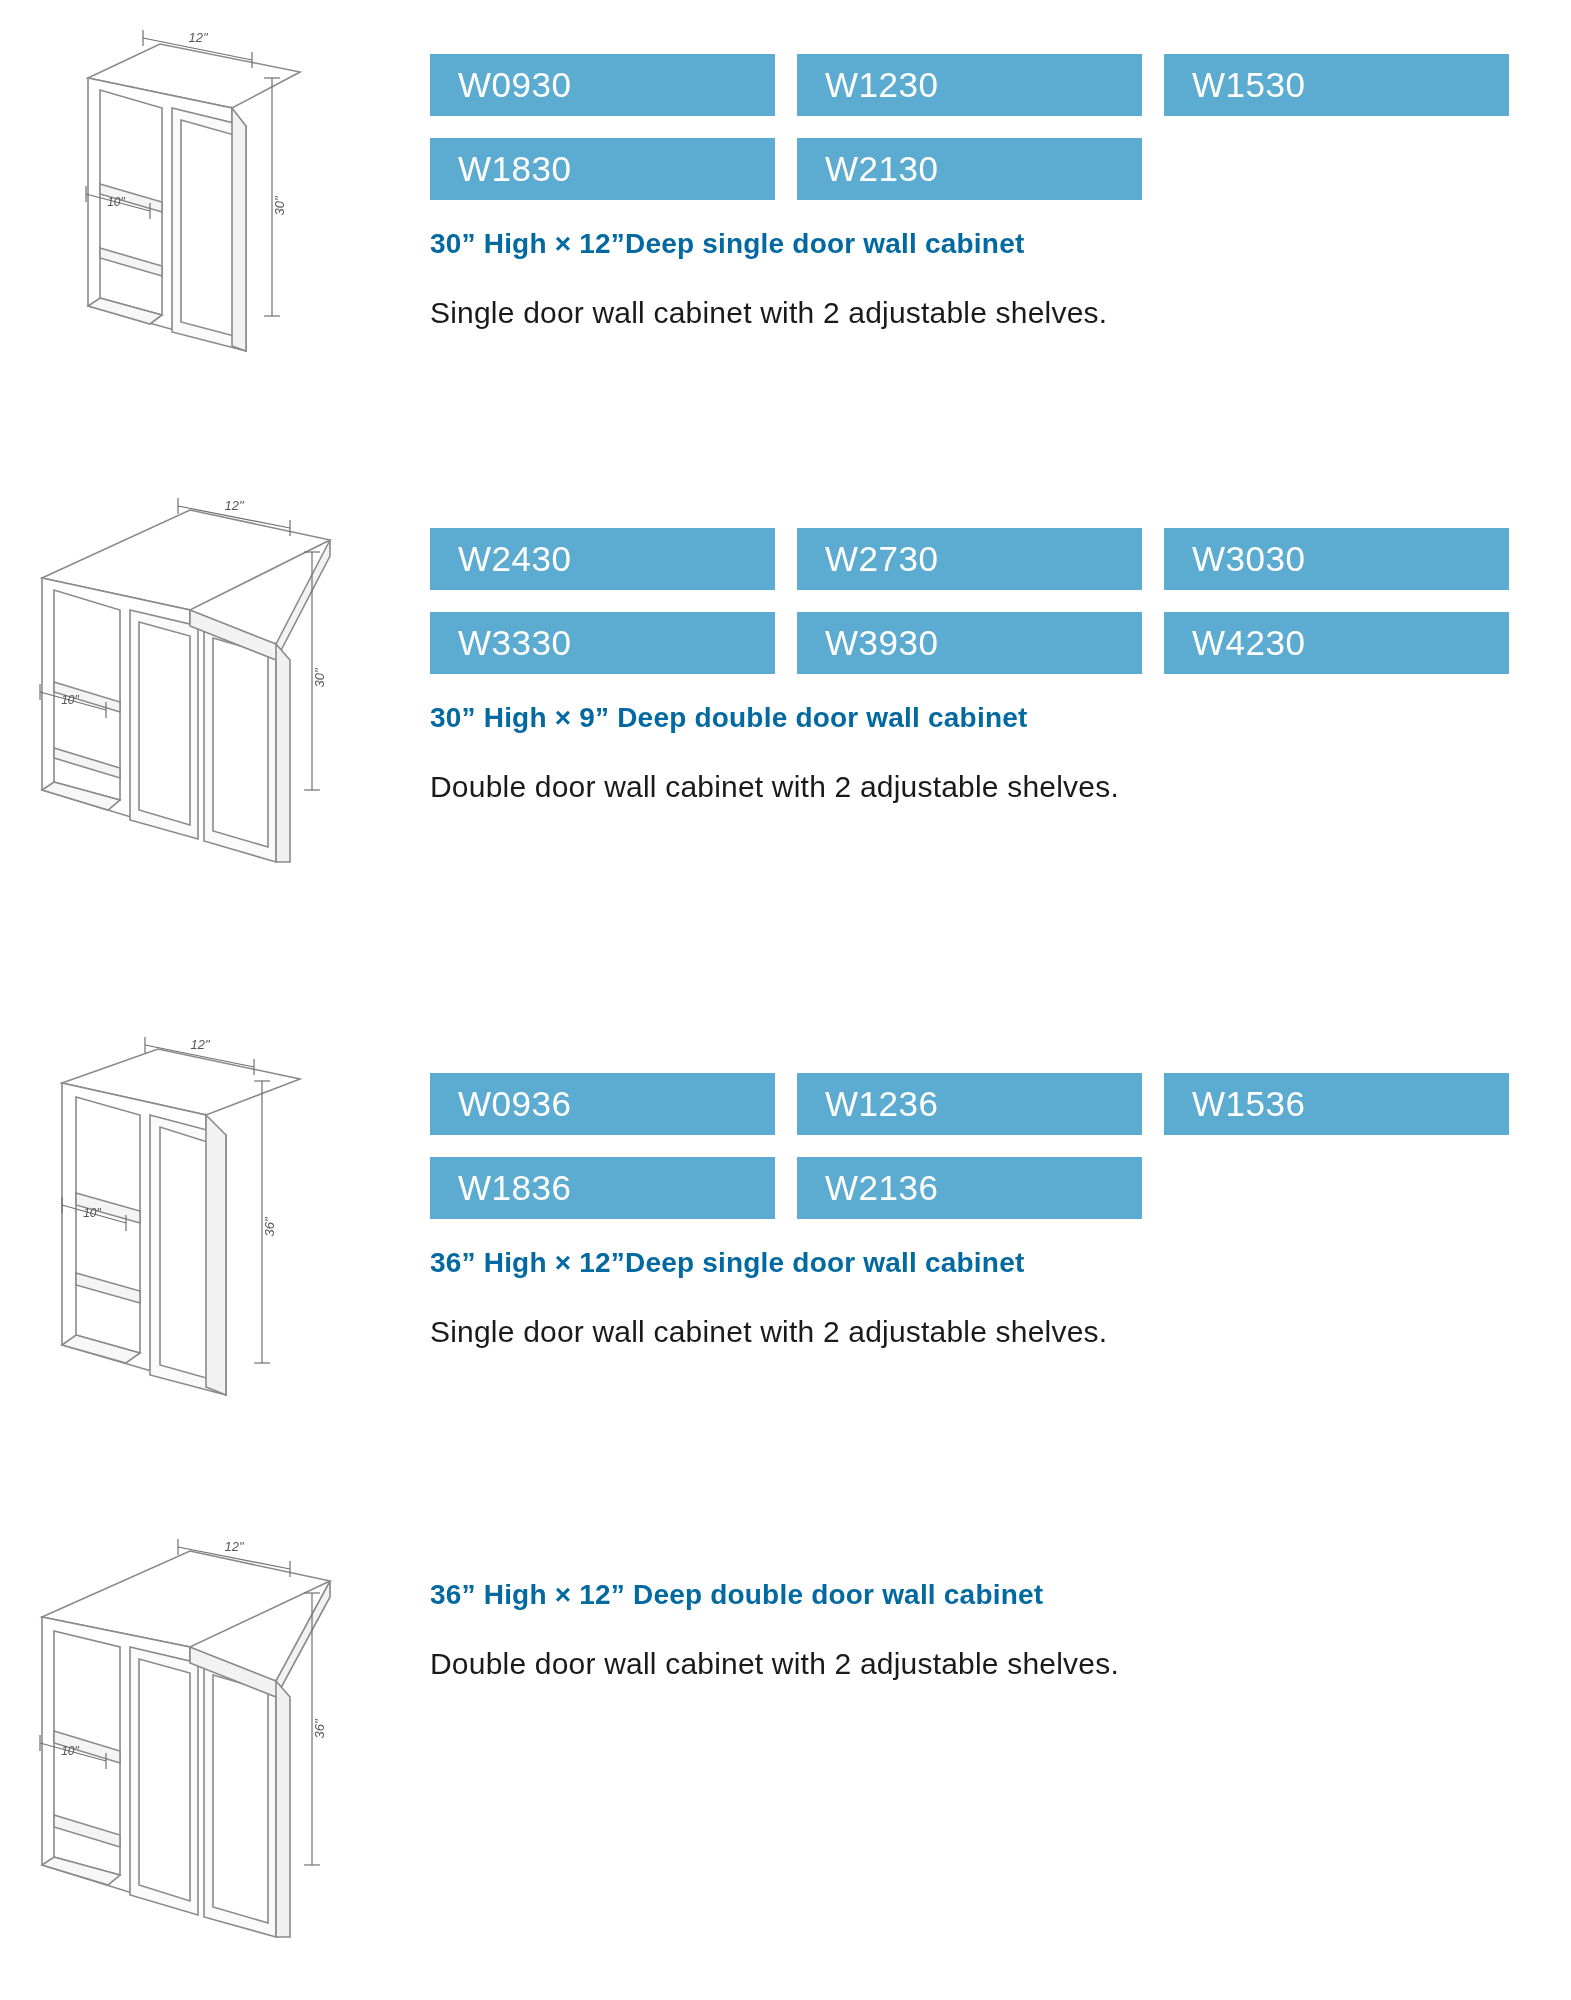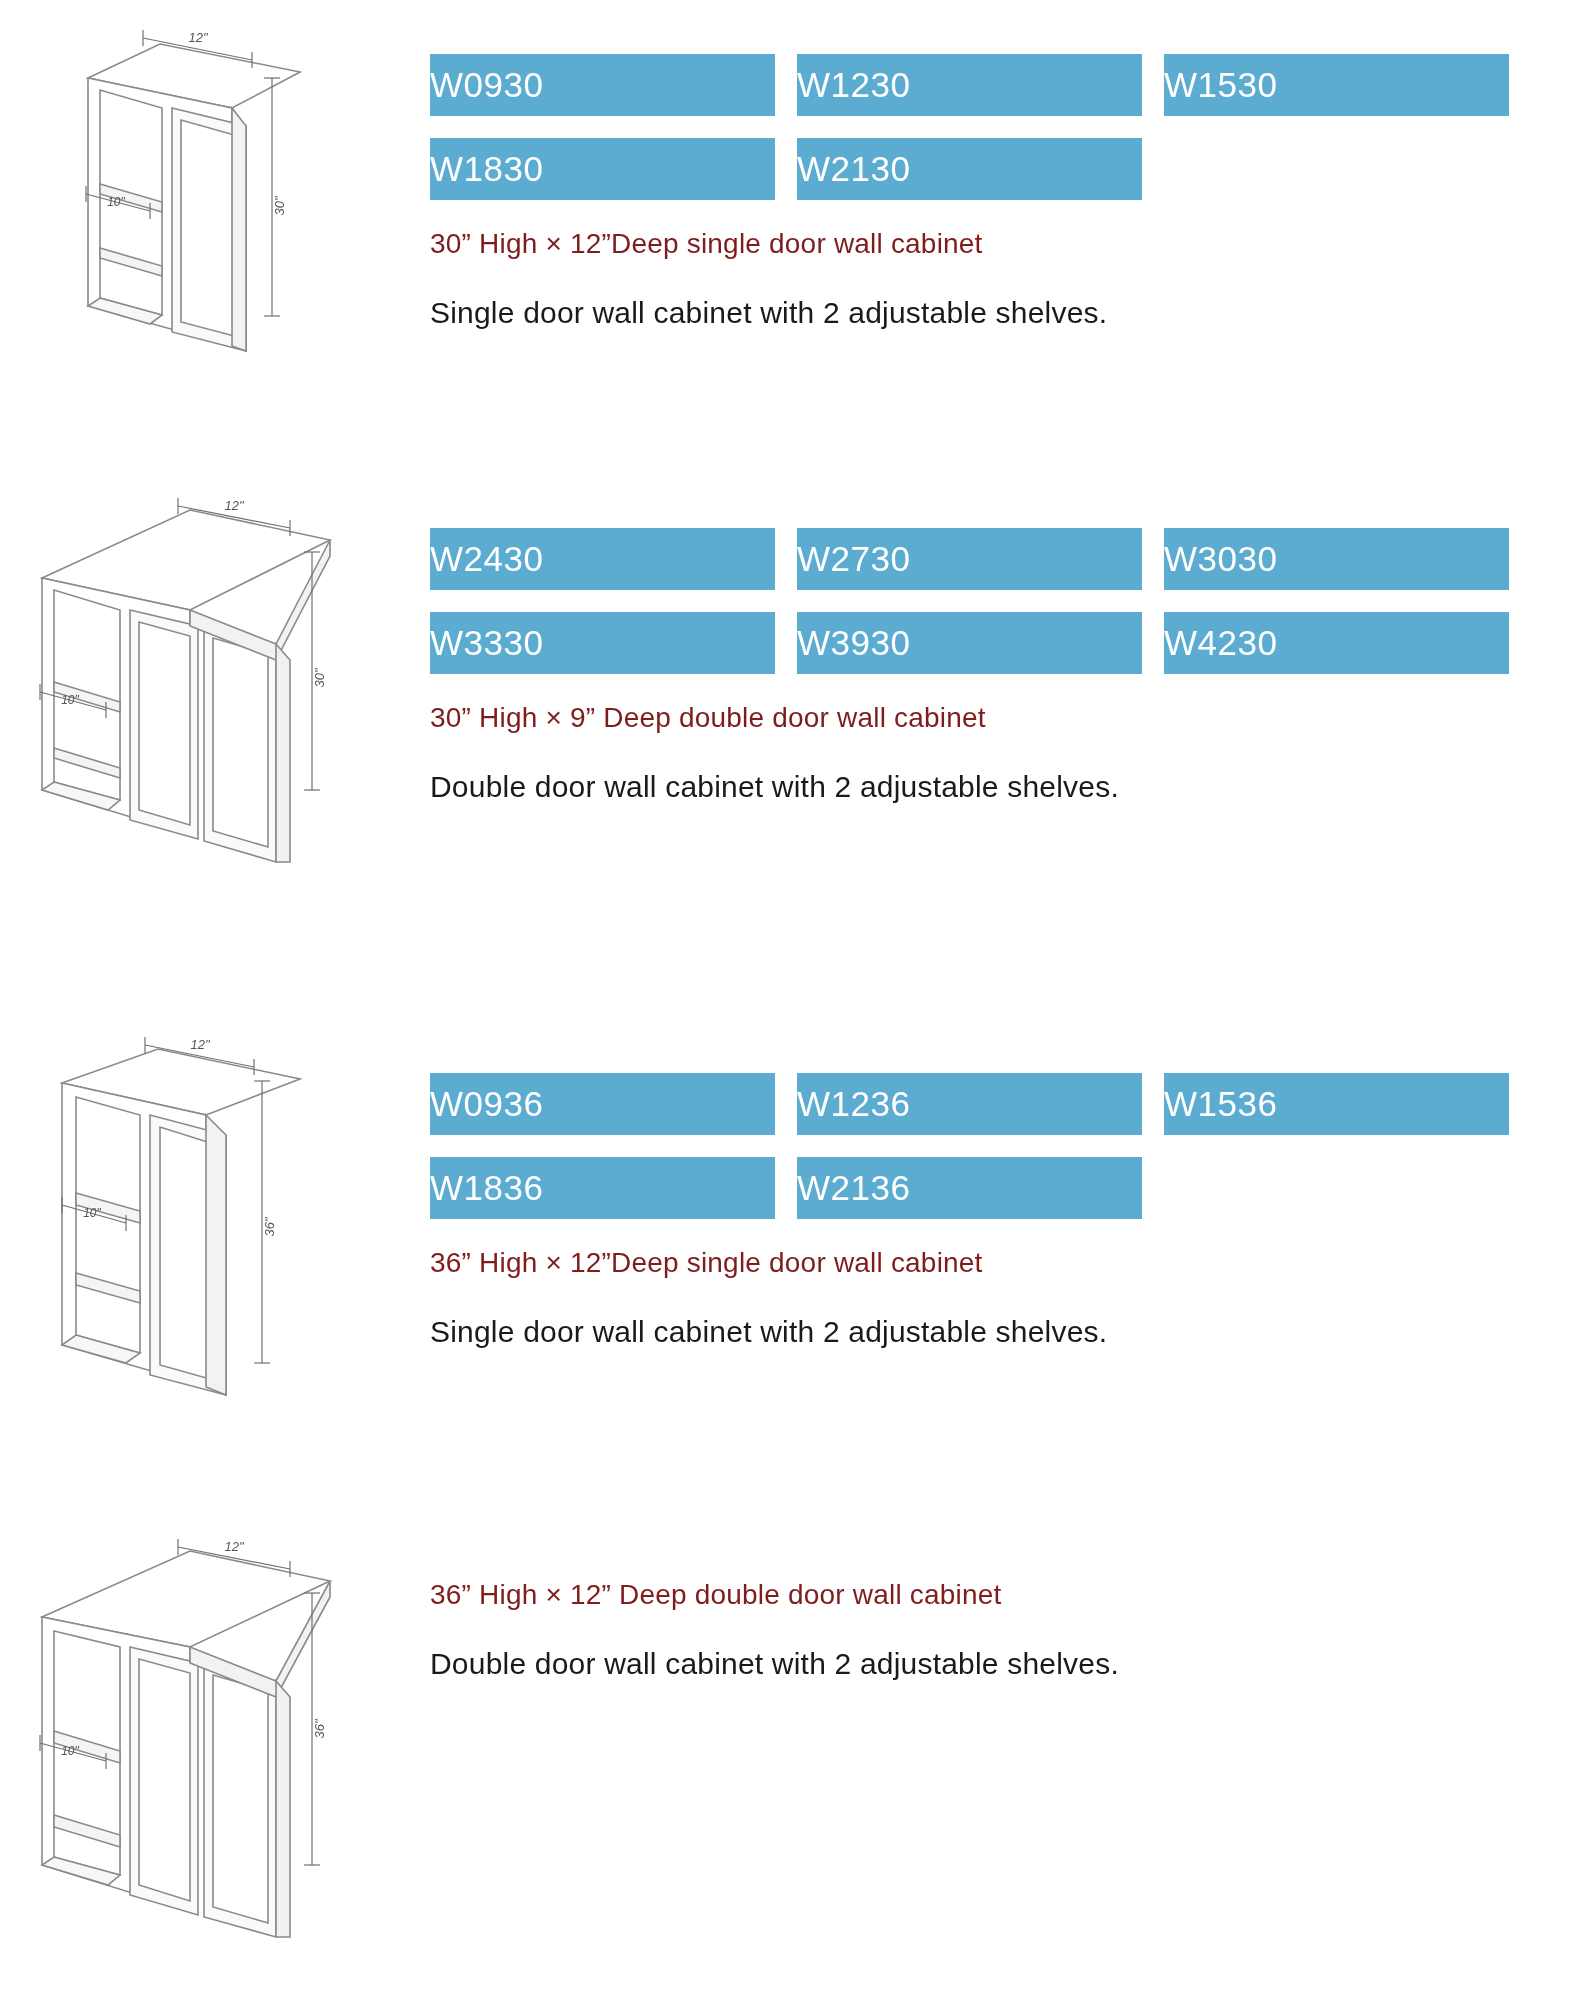--- a/index.html
+++ b/index.html
@@ -54,32 +54,34 @@
   }
   .code-chip {
     width: 345px;
     height: 62px;
     margin-right: 22px;
     margin-bottom: 22px;
     background: #5CACD2;
     color: #ffffff;
     font-size: 35px;
     line-height: 62px;
+    padding-left: 28px;
     box-sizing: border-box;
     letter-spacing: 0.5px;
     font-weight: 400;
   }
   .code-chip:nth-child(3n) { margin-right: 0; }
 
   .sub-desc {
-    color: #7f1d1d;
+    color: #0369a1;
     font-size: 28px;
     margin-top: 6px;
     margin-bottom: 22px;
     letter-spacing: 0.2px;
+    font-weight: bold;
   }
   .main-desc {
     color: #1a1a1a;
     font-size: 30px;
     letter-spacing: 0.2px;
     margin-top: 36px;
   }
 
   
   .cab-svg { display: block; }

